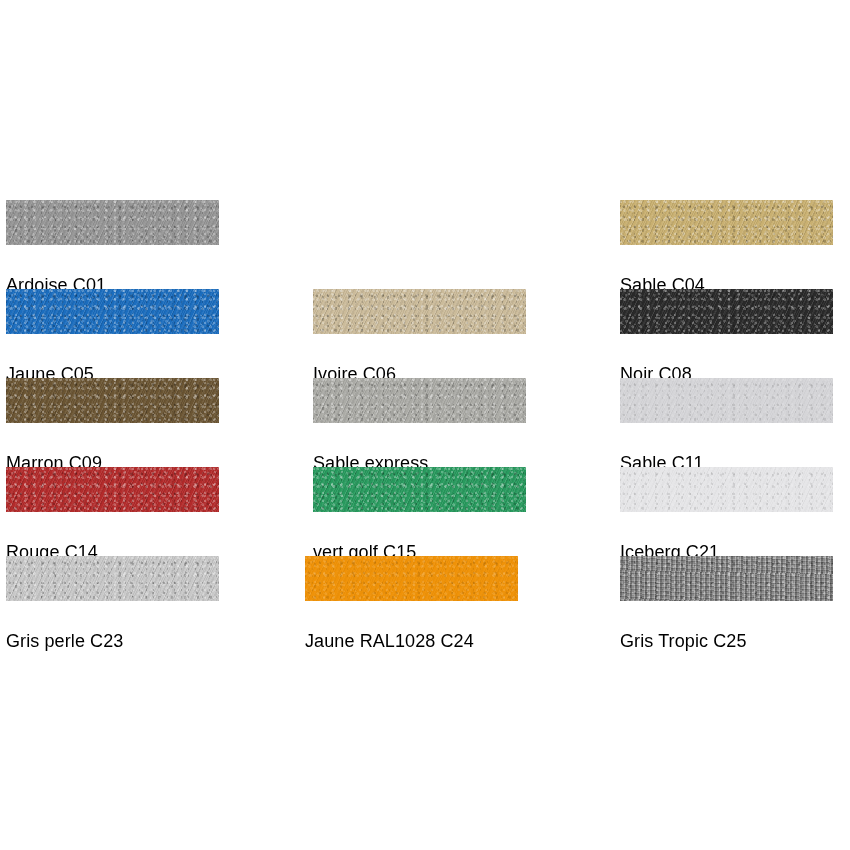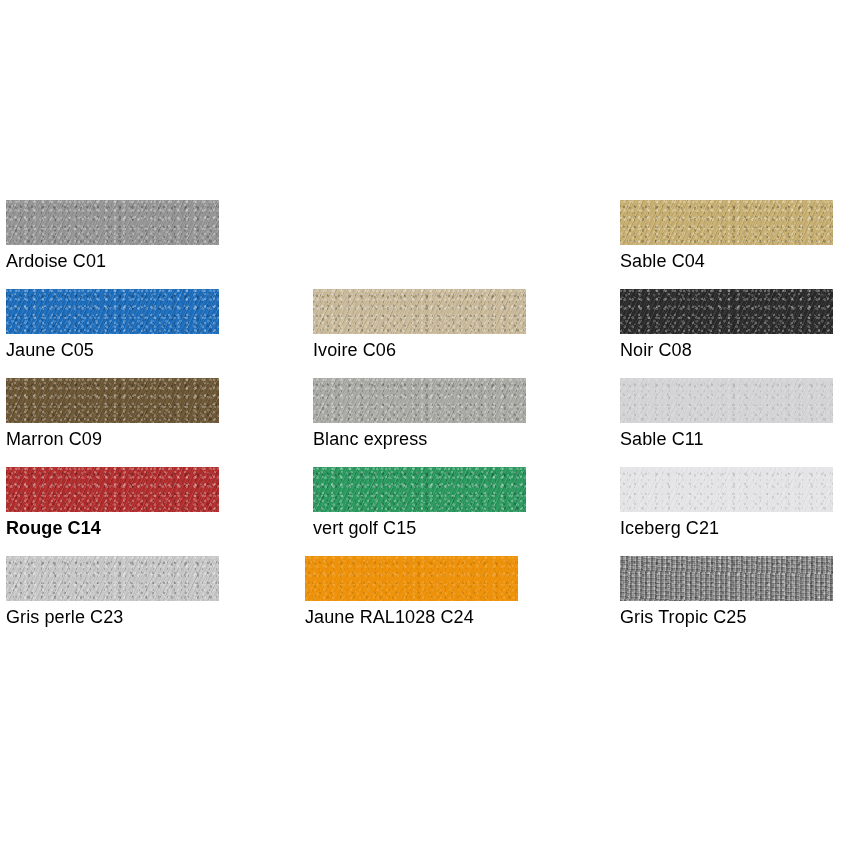--- a/index.html
+++ b/index.html
@@ -64,21 +64,21 @@
       repeating-linear-gradient(4deg, rgba(0,0,0,0.16) 0 1px, rgba(255,255,255,0.16) 1px 2px, transparent 2px 4px);
   }
   .swatch-chip.smooth::before {
     opacity: 0.45;
   }
   .swatch-chip.smooth::after {
     opacity: 0.35;
   }
   .swatch-label {
     display: block;
-    margin-top: 5px;
+    margin-top: 29px;
     font-size: 18px;
     line-height: 22px;
     color: #000000;
     white-space: nowrap;
     letter-spacing: 0.1px;
   }
 </style>
 </head>
 <body style="background: rgb(255, 255, 255);">
 
@@ -102,27 +102,27 @@
     <div class="swatch-cell" style="left: 620px; top: 289px;">
       <div class="swatch-chip" style="width: 213px; height: 45px; background-color: rgb(42, 42, 42);"></div>
       <span class="swatch-label">Noir C08</span>
     </div>
     <div class="swatch-cell" style="left: 6px; top: 378px;">
       <div class="swatch-chip" style="width: 213px; height: 45px; background-color: rgb(107, 85, 51);"></div>
       <span class="swatch-label">Marron C09</span>
     </div>
     <div class="swatch-cell" style="left: 313px; top: 378px;">
       <div class="swatch-chip" style="width: 213px; height: 45px; background-color: rgb(171, 171, 166);"></div>
-      <span class="swatch-label">Blanc express</span>
+      <span class="swatch-label">Sable express</span>
     </div>
     <div class="swatch-cell" style="left: 620px; top: 378px;">
       <div class="swatch-chip smooth" style="width: 213px; height: 45px; background-color: rgb(213, 213, 216);"></div>
       <span class="swatch-label">Sable C11</span>
     </div>
-    <div class="swatch-cell" style="left: 6px; top: 467px; font-weight: bold;">
+    <div class="swatch-cell" style="left: 6px; top: 467px;">
       <div class="swatch-chip" style="width: 213px; height: 45px; background-color: rgb(179, 43, 43);"></div>
       <span class="swatch-label">Rouge C14</span>
     </div>
     <div class="swatch-cell" style="left: 313px; top: 467px;">
       <div class="swatch-chip" style="width: 213px; height: 45px; background-color: rgb(40, 154, 94);"></div>
       <span class="swatch-label">vert golf C15</span>
     </div>
     <div class="swatch-cell" style="left: 620px; top: 467px;">
       <div class="swatch-chip smooth" style="width: 213px; height: 45px; background-color: rgb(230, 230, 232);"></div>
       <span class="swatch-label">Iceberg C21</span>

